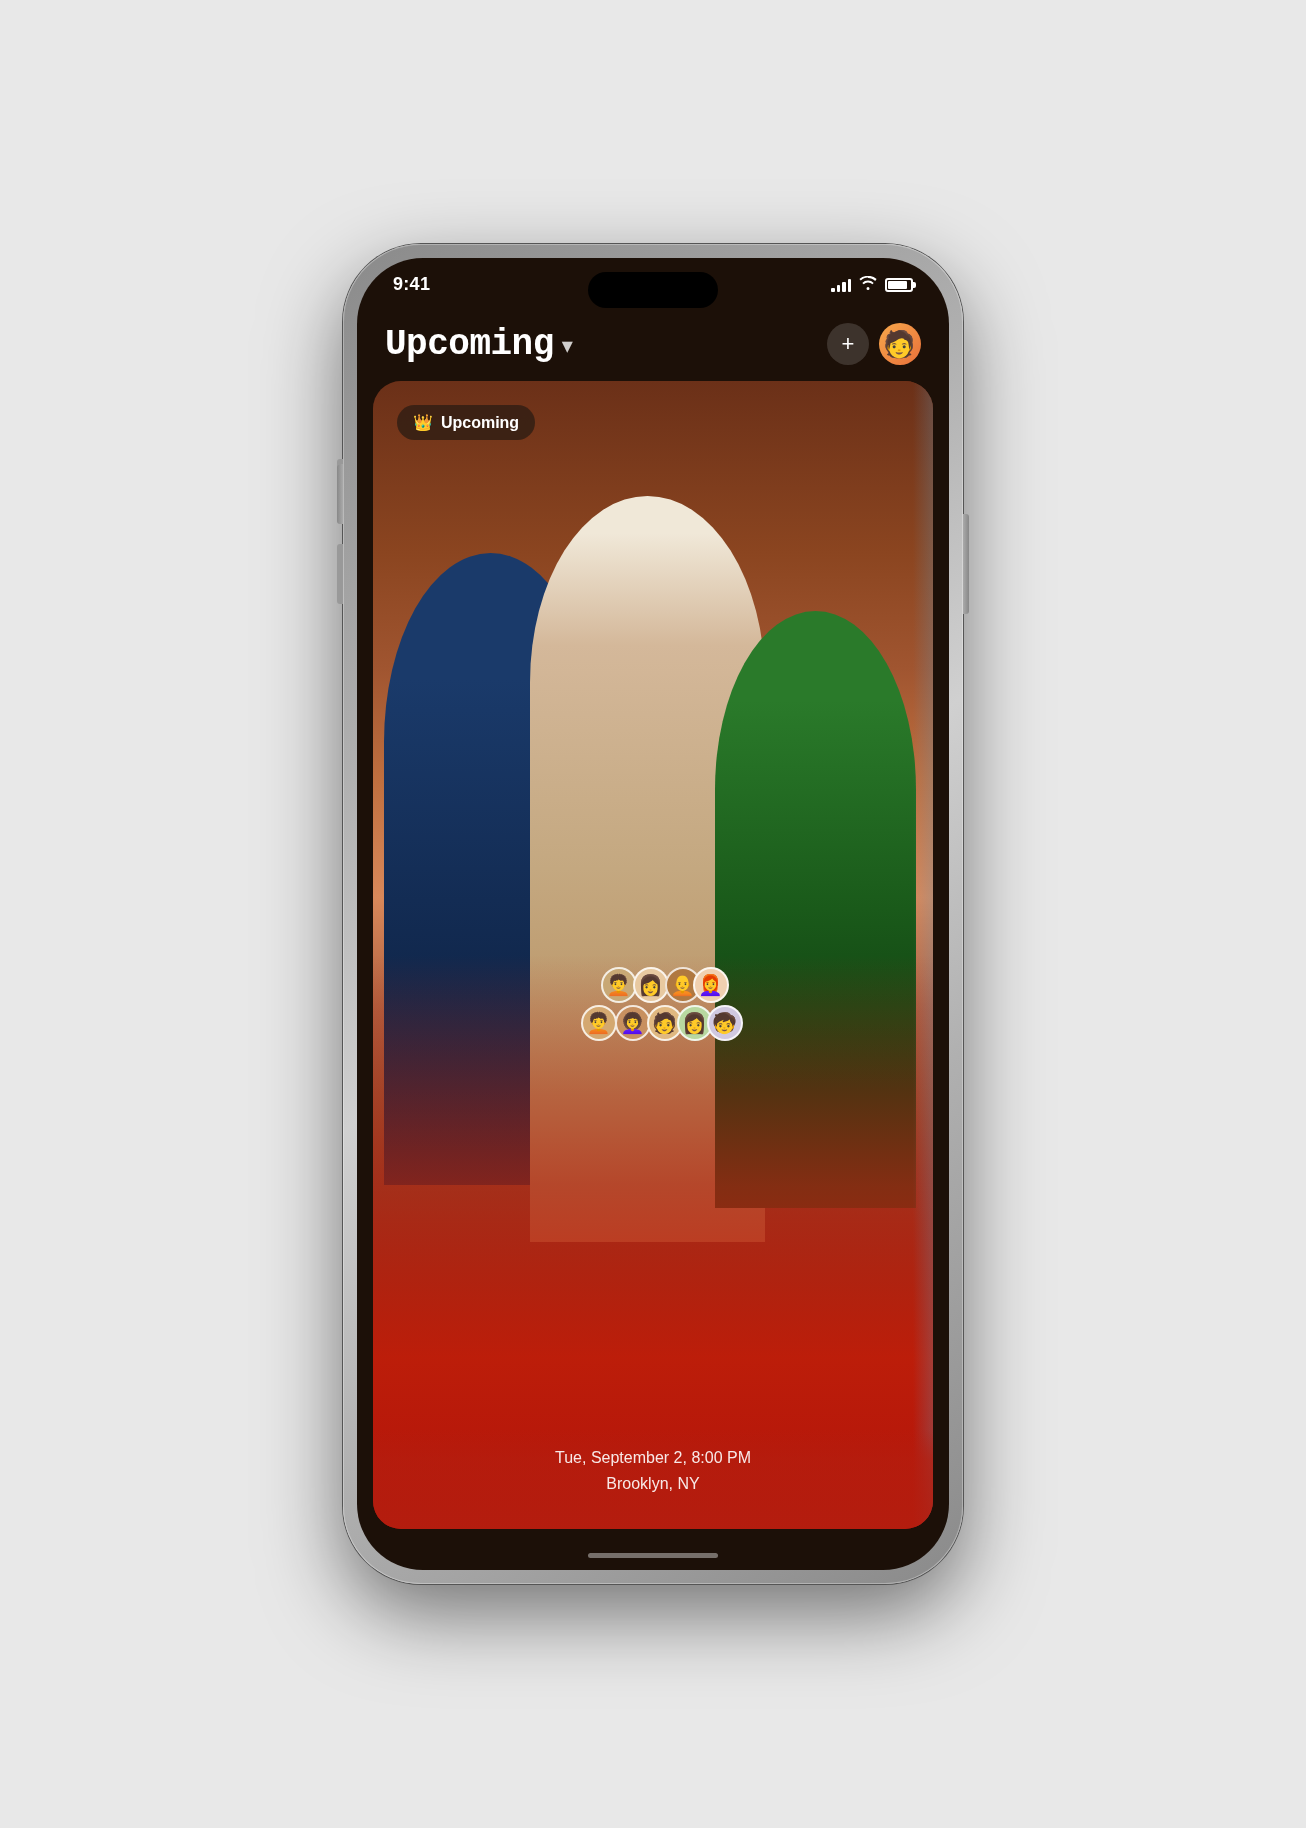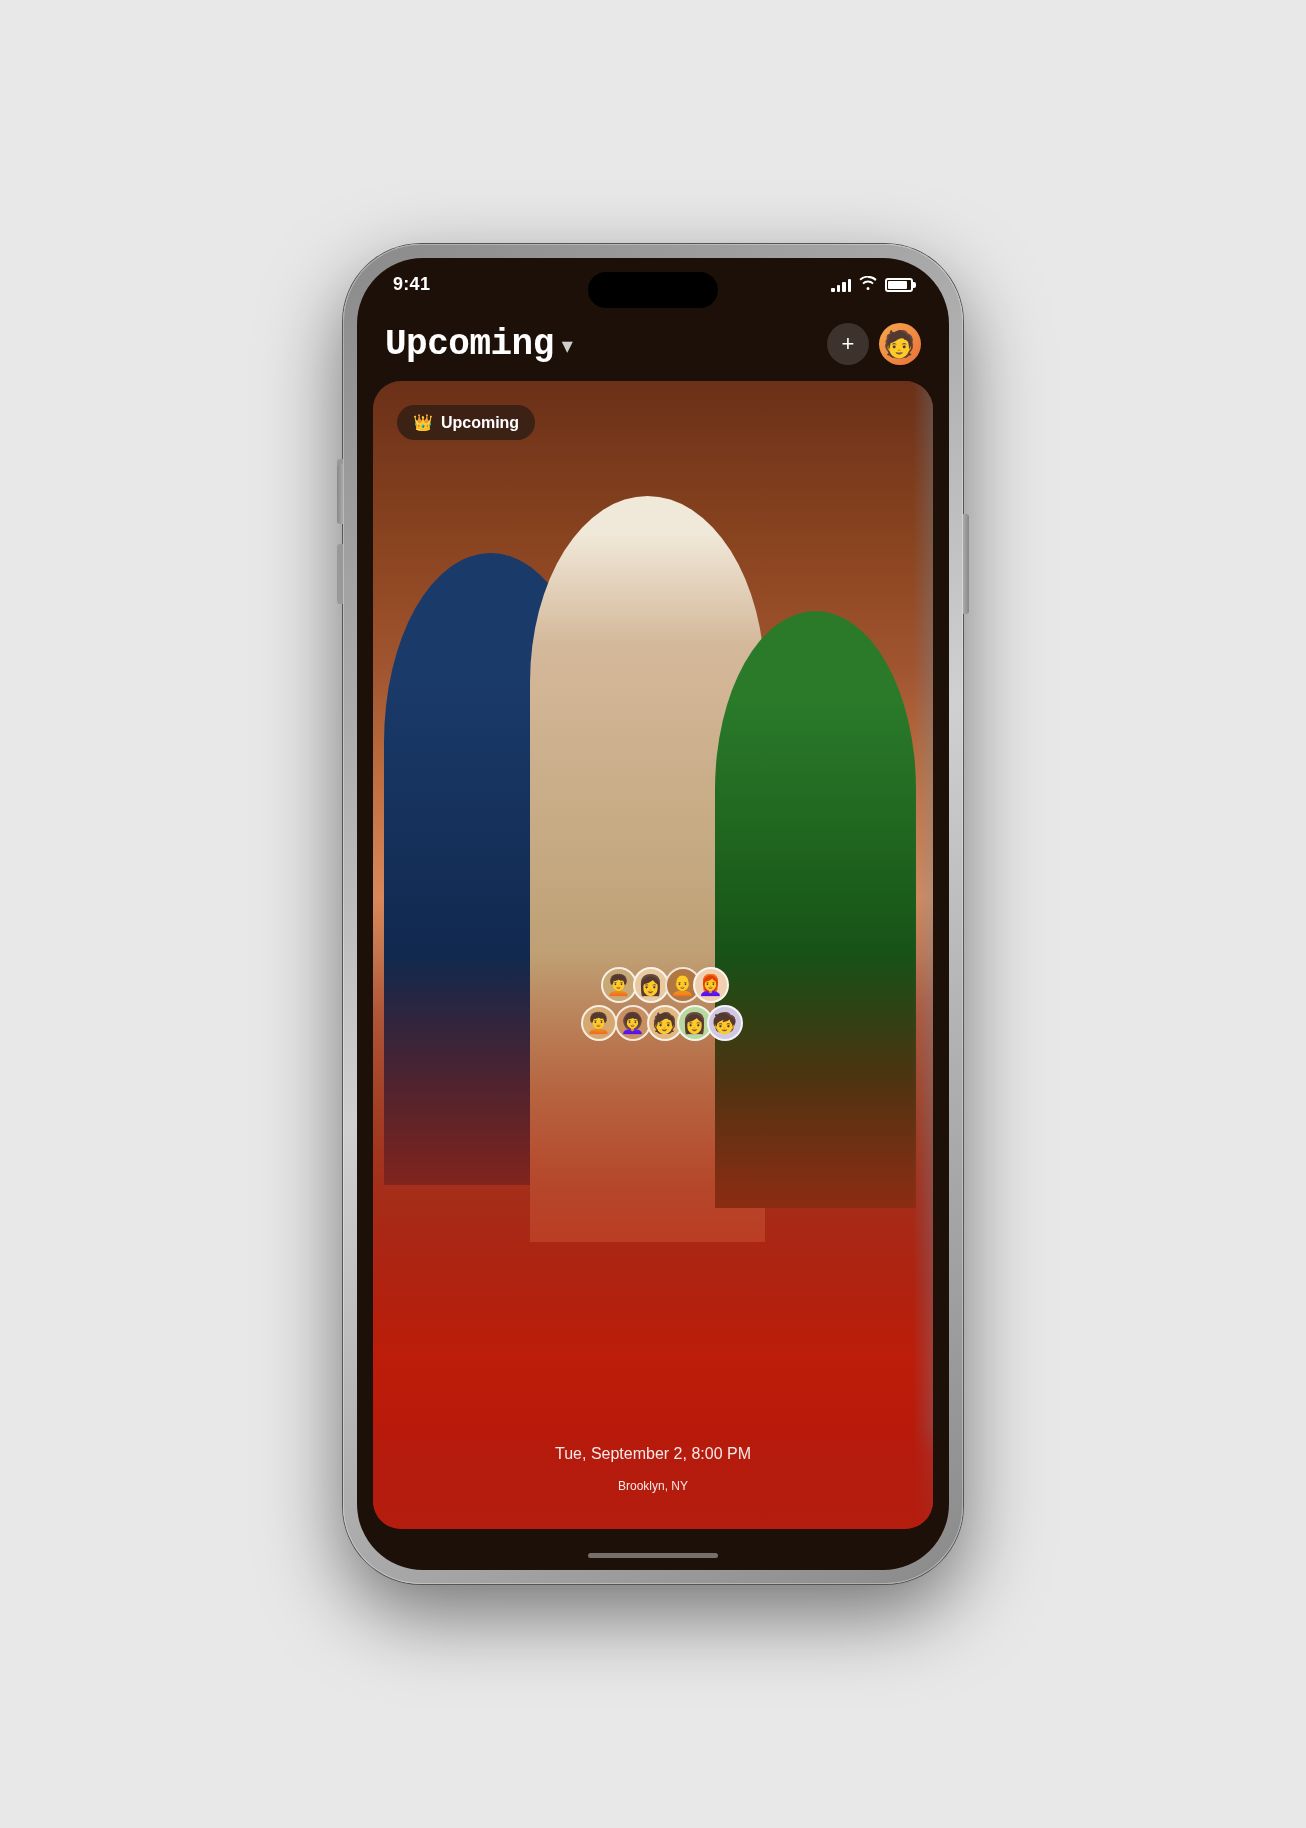--- a/index.html
+++ b/index.html
@@ -361,25 +361,25 @@
       line-height: 1.1;
       letter-spacing: -0.5px;
       margin-bottom: 10px;
       text-shadow: 0 2px 8px rgba(0,0,0,0.3);
     }
 
     .event-datetime {
       font-size: 16px;
       color: rgba(255,255,255,0.9);
       font-weight: 400;
-      margin-bottom: 16px;
+      margin-bottom: 8px;
     }
 
     .event-location {
-      font-size: 12px;
+      font-size: 16px;
       color: rgba(255,255,255,0.9);
       font-weight: 400;
     }
 
     
     .home-indicator {
       width: 130px;
       height: 5px;
       background: rgba(255,255,255,0.4);
       border-radius: 3px;

